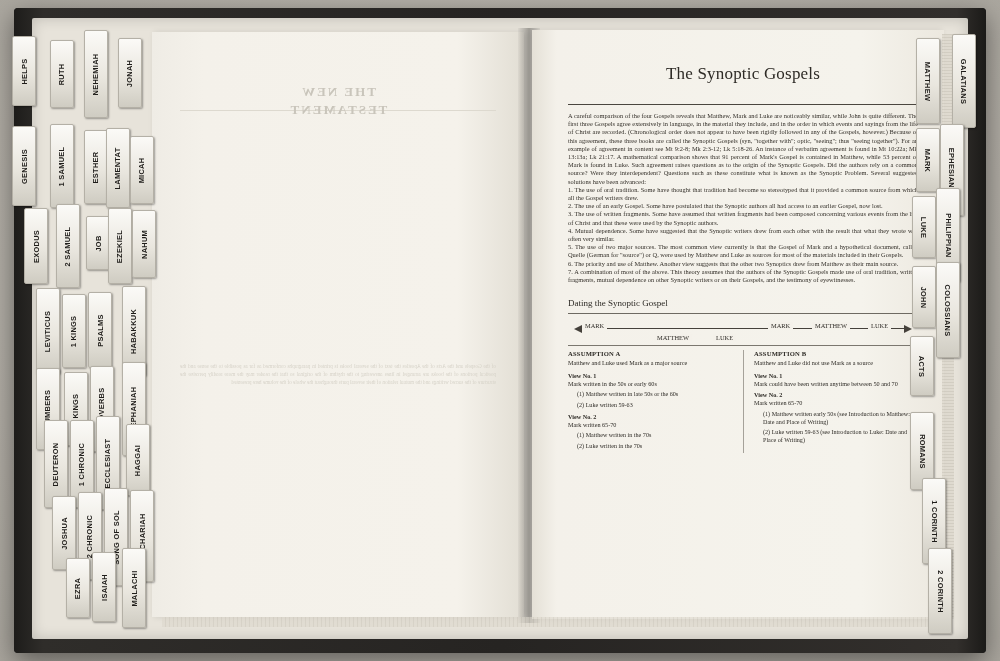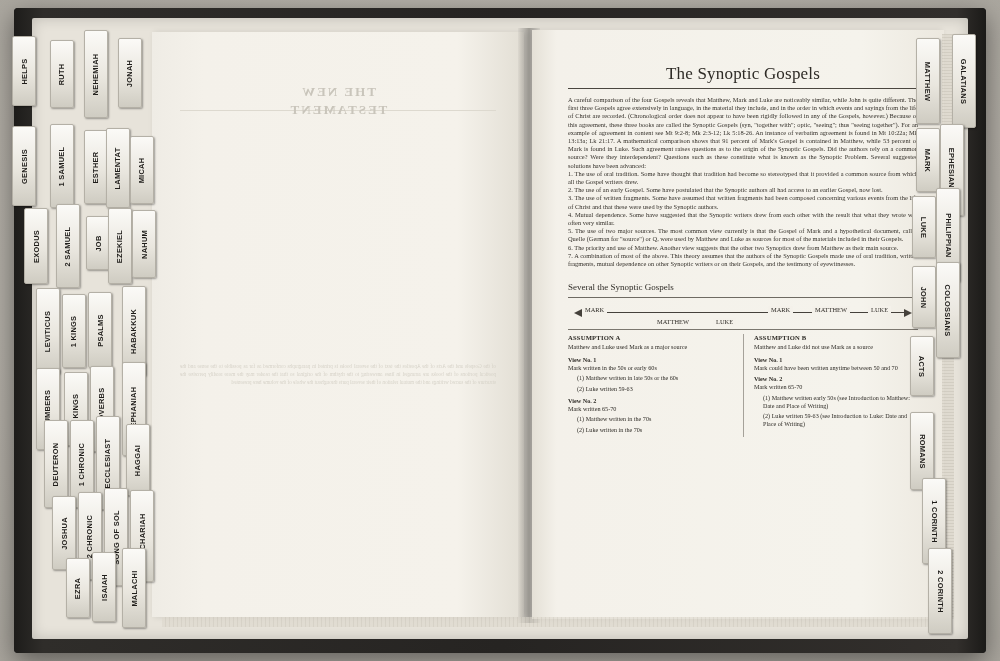--- a/index.html
+++ b/index.html
@@ -88,21 +88,21 @@
 
   
   #rp{
     position:absolute;left:36px;right:26px;top:34px;bottom:24px;
     color:#2e2b26;
   }
   .art-title{
     text-align:center;
     font-size:17px;
     letter-spacing:.2px;
-    margin-bottom:4px;
+    margin-bottom:20px;
     font-family:"Liberation Serif", serif;
   }
   .hr{height:1px;background:#4a463f;margin:0 0 7px 0;}
   .hr.thin{height:1px;background:#6e6a62;}
   .body{
     font-size:6.4px;
     line-height:8.2px;
     text-align:justify;
     color:#34302a;
     column-gap:0;
@@ -192,21 +192,21 @@
           <p>A careful comparison of the four Gospels reveals that Matthew, Mark and Luke are noticeably similar, while John is quite different. The first three Gospels agree extensively in language, in the material they include, and in the order in which events and sayings from the life of Christ are recorded. (Chronological order does not appear to have been rigidly followed in any of the Gospels, however.) Because of this agreement, these three books are called the Synoptic Gospels (syn, "together with"; optic, "seeing"; thus "seeing together"). For an example of agreement in content see Mt 9:2-8; Mk 2:3-12; Lk 5:18-26. An instance of verbatim agreement is found in Mt 10:22a; Mk 13:13a; Lk 21:17. A mathematical comparison shows that 91 percent of Mark's Gospel is contained in Matthew, while 53 percent of Mark is found in Luke. Such agreement raises questions as to the origin of the Synoptic Gospels. Did the authors rely on a common source? Were they interdependent? Questions such as these constitute what is known as the Synoptic Problem. Several suggested solutions have been advanced:</p>
           <p>1. The use of oral tradition. Some have thought that tradition had become so stereotyped that it provided a common source from which all the Gospel writers drew.</p>
           <p>2. The use of an early Gospel. Some have postulated that the Synoptic authors all had access to an earlier Gospel, now lost.</p>
           <p>3. The use of written fragments. Some have assumed that written fragments had been composed concerning various events from the life of Christ and that these were used by the Synoptic authors.</p>
           <p>4. Mutual dependence. Some have suggested that the Synoptic writers drew from each other with the result that what they wrote was often very similar.</p>
           <p>5. The use of two major sources. The most common view currently is that the Gospel of Mark and a hypothetical document, called Quelle (German for "source") or Q, were used by Matthew and Luke as sources for most of the materials included in their Gospels.</p>
           <p>6. The priority and use of Matthew. Another view suggests that the other two Synoptics drew from Matthew as their main source.</p>
           <p>7. A combination of most of the above. This theory assumes that the authors of the Synoptic Gospels made use of oral tradition, written fragments, mutual dependence on other Synoptic writers or on their Gospels, and the testimony of eyewitnesses.</p>
         </div>
 
-        <div class="sec-head">Several the Synoptic Gospels</div>
+        <div class="sec-head">Dating the Synoptic Gospel</div>
         <div class="hr thin"></div>
 
         <div class="timeline">
           <div class="tl-line"></div>
           <div class="tl-arrow-l"></div>
           <div class="tl-arrow-r"></div>
           <div class="tl-lbl" style="left:14px;">MARK</div>
           <div class="tl-lbl2" style="left:86px;">MATTHEW</div>
           <div class="tl-lbl2" style="left:145px;">LUKE</div>
           <div class="tl-lbl" style="left:200px;">MARK</div>

